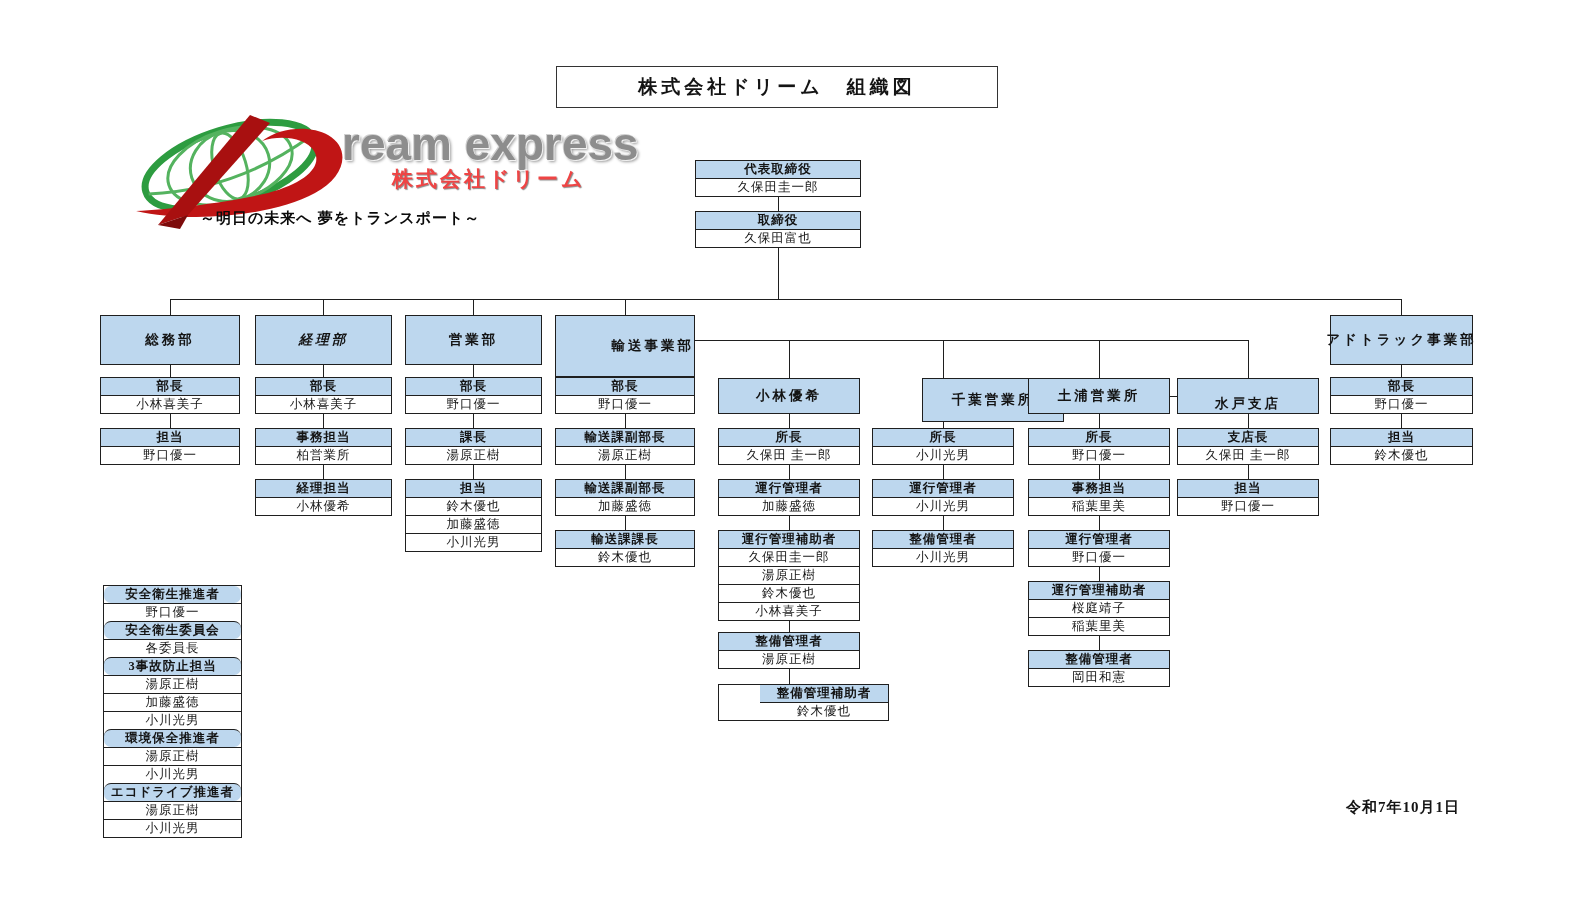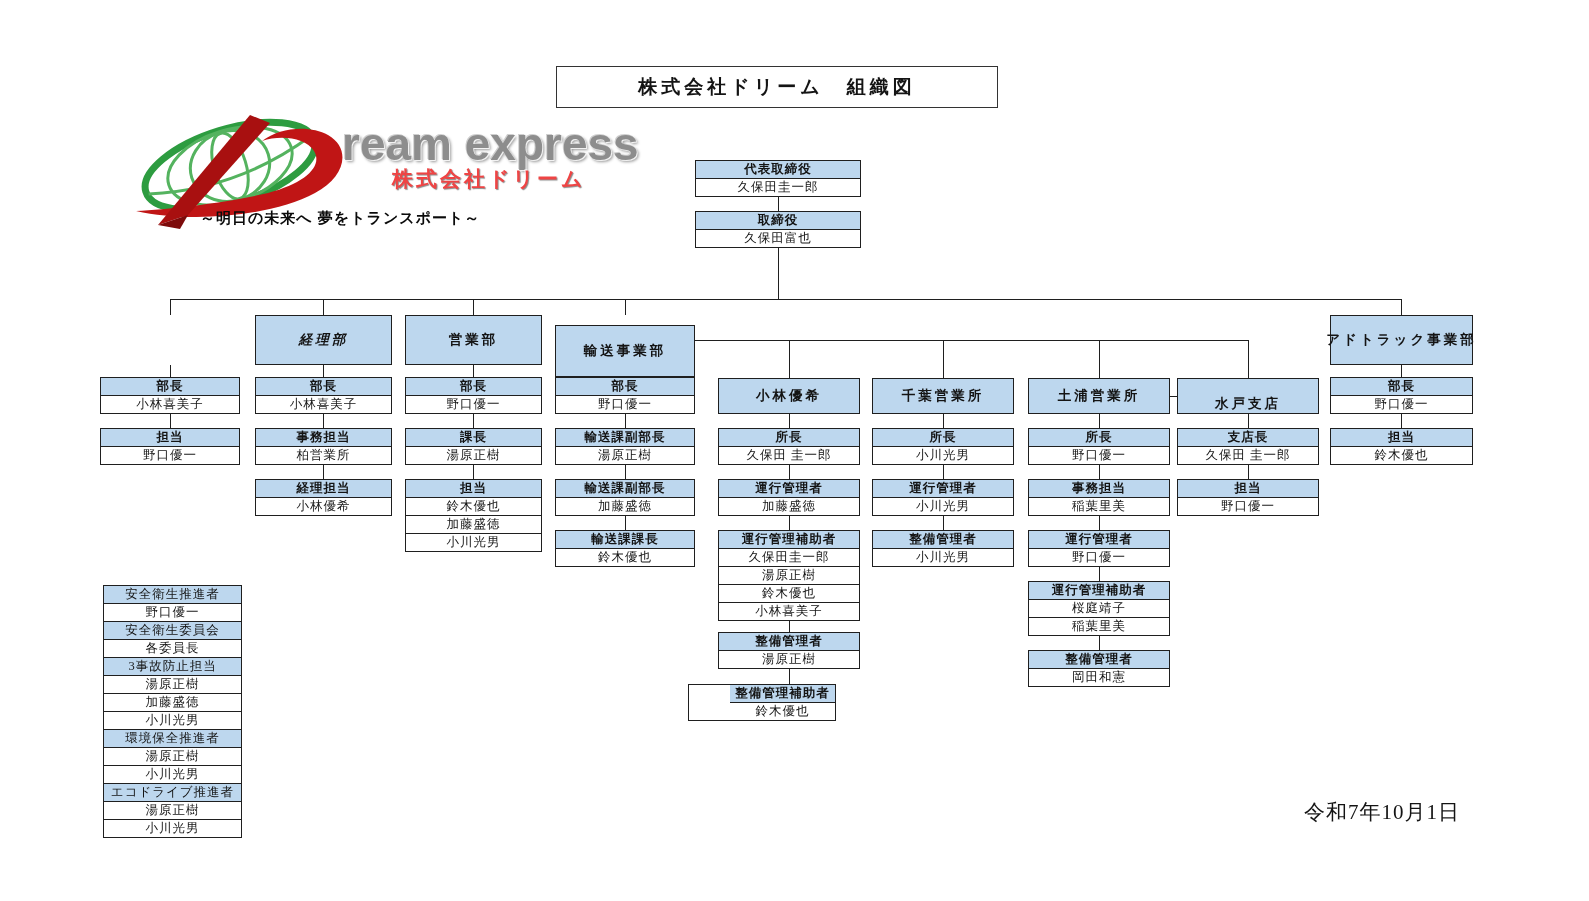--- a/index.html
+++ b/index.html
@@ -32,21 +32,21 @@
   .org-box.label .label-text{font-size:13.5px;font-weight:bold;letter-spacing:3px;white-space:nowrap;}
 
   .cline{position:absolute;background:var(--line);}
 
   .side-table{position:absolute;box-sizing:border-box;border:1px solid var(--line);background:#fff;}
   .side-row{
     height:17px;line-height:16px;text-align:center;font-size:12.5px;letter-spacing:1px;
     overflow:hidden;white-space:nowrap;
   }
   .side-row + .side-row{border-top:1px solid var(--line);}
-  .side-row.sh{background:var(--fill);font-weight:normal;}
+  .side-row.sh{background:var(--fill);font-weight:bold;border-radius:7px;}
 
   .logo-wrap{position:absolute;left:130px;top:103px;width:420px;height:130px;}
   .logo-mark{position:absolute;left:0;top:8px;}
   .logo-brand{
     position:absolute;left:212px;top:14px;
     font-family:"Liberation Sans","DejaVu Sans",sans-serif;font-weight:bold;
     font-size:46px;letter-spacing:0px;white-space:nowrap;
     color:#8d8d8d;text-shadow:1px 1px 0 #f2f2f2,-1px -1px 0 #cfcfcf,2px 2px 3px #9a9a9a;
     transform:scaleY(1.02);
   }
@@ -57,21 +57,21 @@
     color:#ef4444;text-shadow:1px 1px 1px #8a8a8a,-1px -1px 0 #ffffff;
   }
   .logo-tagline{
     position:absolute;left:70px;top:106px;
     font-family:"Liberation Sans","DejaVu Sans",sans-serif;font-weight:bold;
     font-size:15px;letter-spacing:1px;color:#0a0a0a;white-space:nowrap;
   }
 
   .date-label{
     position:absolute;left:1290px;top:798px;width:170px;text-align:right;
-    font-size:21px;letter-spacing:1px;
+    font-size:15px;letter-spacing:1px;font-weight:bold;
   }
 </style>
 </head>
 <body>
 
 <div id="canvas">
 
   <div class="title-box">
     <span>株式会社ドリーム　組織図</span>
   </div>
@@ -141,36 +141,39 @@
     <div class="cline" style="left: 1248px; top: 462px; width: 1px; height: 17px;"></div>
     <div class="cline" style="left: 1401px; top: 411px; width: 1px; height: 17px;"></div>
     <div class="org-box" style="left: 695px; top: 160px; width: 166px;">
       <div class="hdr">代表取締役</div>
       <div class="row">久保田圭一郎</div>
     </div>
     <div class="org-box" style="left: 695px; top: 211px; width: 166px;">
       <div class="hdr">取締役</div>
       <div class="row">久保田富也</div>
     </div>
+    <div class="org-box label" style="left: 100px; top: 315px; width: 140px; height: 50px;">
+      <div class="label-text">総務部</div>
+    </div>
     <div class="org-box label" style="left: 255px; top: 315px; width: 137px; height: 50px; font-style: italic;">
       <div class="label-text">経理部</div>
     </div>
     <div class="org-box label" style="left: 405px; top: 315px; width: 137px; height: 50px;">
       <div class="label-text">営業部</div>
     </div>
-    <div class="org-box label" style="left: 555px; top: 325px; width: 140px; height: 52px;">
+    <div class="org-box label" style="left: 555px; top: 315px; width: 140px; height: 62px; justify-content: flex-end;">
       <div class="label-text">輸送事業部</div>
     </div>
     <div class="org-box label" style="left: 1330px; top: 315px; width: 143px; height: 50px;">
       <div class="label-text">アドトラック事業部</div>
     </div>
     <div class="org-box label" style="left: 718px; top: 378px; width: 142px; height: 36px;">
       <div class="label-text">小林優希</div>
     </div>
-    <div class="org-box label" style="left: 872px; top: 378px; width: 142px; height: 36px;">
+    <div class="org-box label" style="left: 922px; top: 378px; width: 142px; height: 44px;">
       <div class="label-text">千葉営業所</div>
     </div>
     <div class="org-box label" style="left: 1028px; top: 378px; width: 142px; height: 36px;">
       <div class="label-text">土浦営業所</div>
     </div>
     <div class="org-box label" style="left: 1177px; top: 378px; width: 142px; height: 36px; align-items: flex-end;">
       <div class="label-text">水戸支店</div>
     </div>
     <div class="org-box" style="left: 100px; top: 377px; width: 140px;">
       <div class="hdr">部長</div>
@@ -234,21 +237,21 @@
       <div class="hdr">運行管理補助者</div>
       <div class="row">久保田圭一郎</div>
       <div class="row">湯原正樹</div>
       <div class="row">鈴木優也</div>
       <div class="row">小林喜美子</div>
     </div>
     <div class="org-box" style="left: 718px; top: 632px; width: 142px;">
       <div class="hdr">整備管理者</div>
       <div class="row">湯原正樹</div>
     </div>
-    <div class="org-box" style="left: 688px; top: 684px; width: 148px; padding-left: 41px;">
+    <div class="org-box" style="left: 718px; top: 684px; width: 171px; padding-left: 41px;">
       <div class="hdr">整備管理補助者</div>
       <div class="row">鈴木優也</div>
     </div>
     <div class="org-box" style="left: 872px; top: 428px; width: 142px;">
       <div class="hdr">所長</div>
       <div class="row">小川光男</div>
     </div>
     <div class="org-box" style="left: 872px; top: 479px; width: 142px;">
       <div class="hdr">運行管理者</div>
       <div class="row">小川光男</div>

